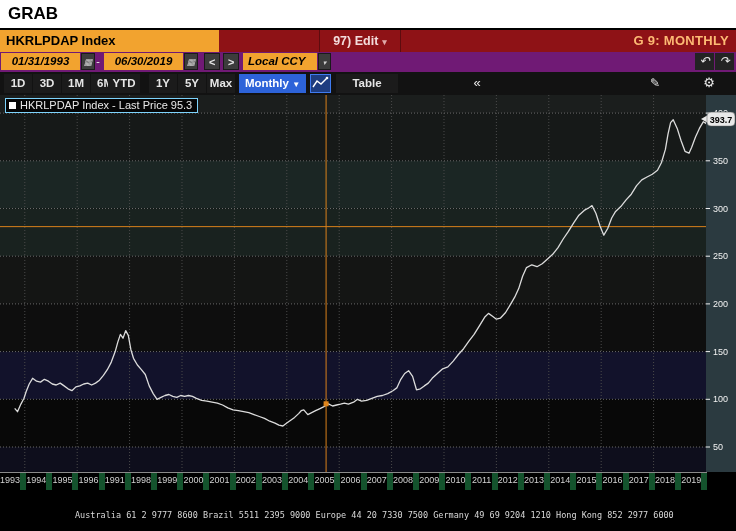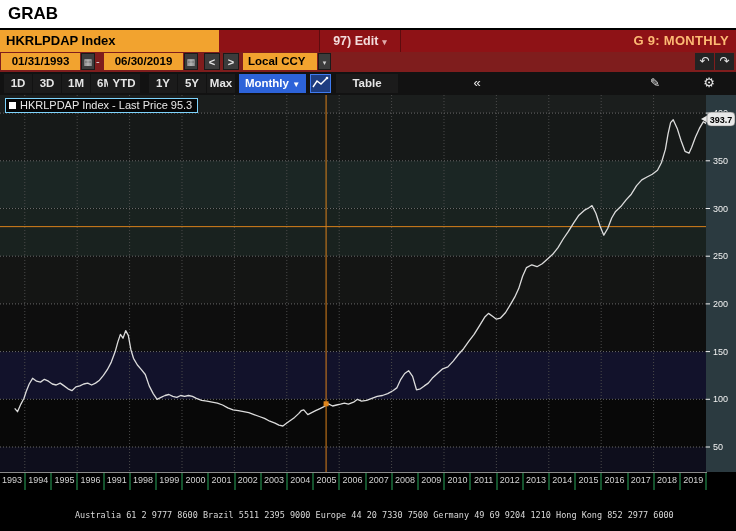--- a/index.html
+++ b/index.html
@@ -16,21 +16,21 @@
            color:#000;font-size:13px;font-weight:700;line-height:22px;padding-left:6px;box-sizing:border-box;}
   .menu-btn{position:absolute;top:0;height:22px;line-height:22px;color:#f3dcdc;font-size:12.5px;
             font-weight:700;text-align:center;border-left:1px solid #5e0b0e;border-right:1px solid #5e0b0e;}
   #btn-actions{left:222px;width:96px;}
   #btn-edit{left:319px;width:80px;}
   .menu-caret{font-size:9px;color:#e0a9a9;margin-left:4px;}
   #panel-label{position:absolute;right:7px;top:0;height:22px;line-height:22px;color:#fdba74;
                font-size:13px;font-weight:700;letter-spacing:.3px;margin-left:6px;}
 
   
-  #date-row{position:absolute;left:0;top:52px;width:736px;height:20px;background:#7f1d1d;}
+  #date-row{position:absolute;left:0;top:52px;width:736px;height:20px;background:#701a75;font-style:italic;}
   .orange-box{position:absolute;top:1px;height:17px;background:#f2a32f;color:#000;font-size:11.5px;
               font-weight:700;line-height:17px;text-align:center;}
   .mini-btn{position:absolute;top:1px;height:17px;background:#3c3c3c;color:#cfcfcf;font-size:9px;
             line-height:17px;text-align:center;border:1px solid #1a1a1a;box-sizing:border-box;}
   #dash-sep{position:absolute;left:96px;top:1px;color:#ddd;font-size:11px;line-height:17px;}
   .nav-arrow{font-size:11px;color:#e8e8e8;font-weight:700;}
   .ur-btn{position:absolute;top:1px;width:19px;height:17px;background:#232323;color:#e8e8e8;
           font-size:12px;line-height:16px;text-align:center;}
 
   
@@ -55,21 +55,21 @@
 
   
   #chart-wrap{position:absolute;left:0;top:95px;width:736px;height:377px;}
   #legend{position:absolute;left:5px;top:3px;border:1px solid #7dd3fc;background:#050505;
           color:#e8e8e8;font-size:11px;line-height:13px;padding:0 5px 0 3px;white-space:nowrap;}
   .legend-swatch{display:inline-block;width:7px;height:7px;background:#fff;margin-right:4px;}
 
   
   #xaxis{position:absolute;left:0;top:472px;width:707px;height:18px;background:#000;
          border-top:1px solid #8a8a8a;box-sizing:border-box;}
-  .year-cell{position:absolute;top:0;height:17px;border-right:2px solid #14532d;box-sizing:border-box;
+  .year-cell{position:absolute;top:0;height:17px;border-right:6px solid #14532d;box-sizing:border-box;
              color:#d2d2d2;font-size:9px;line-height:15px;text-align:center;}
 
   
   #footer{position:absolute;left:0;top:492px;width:736px;color:#d8d8d8;
           font-family:"DejaVu Sans Mono",monospace;font-size:8.5px;line-height:9.5px;white-space:pre;}
   #footer .f1,#footer .f2{padding-left:75px;}
 </style>
 </head>
 <body>
 

